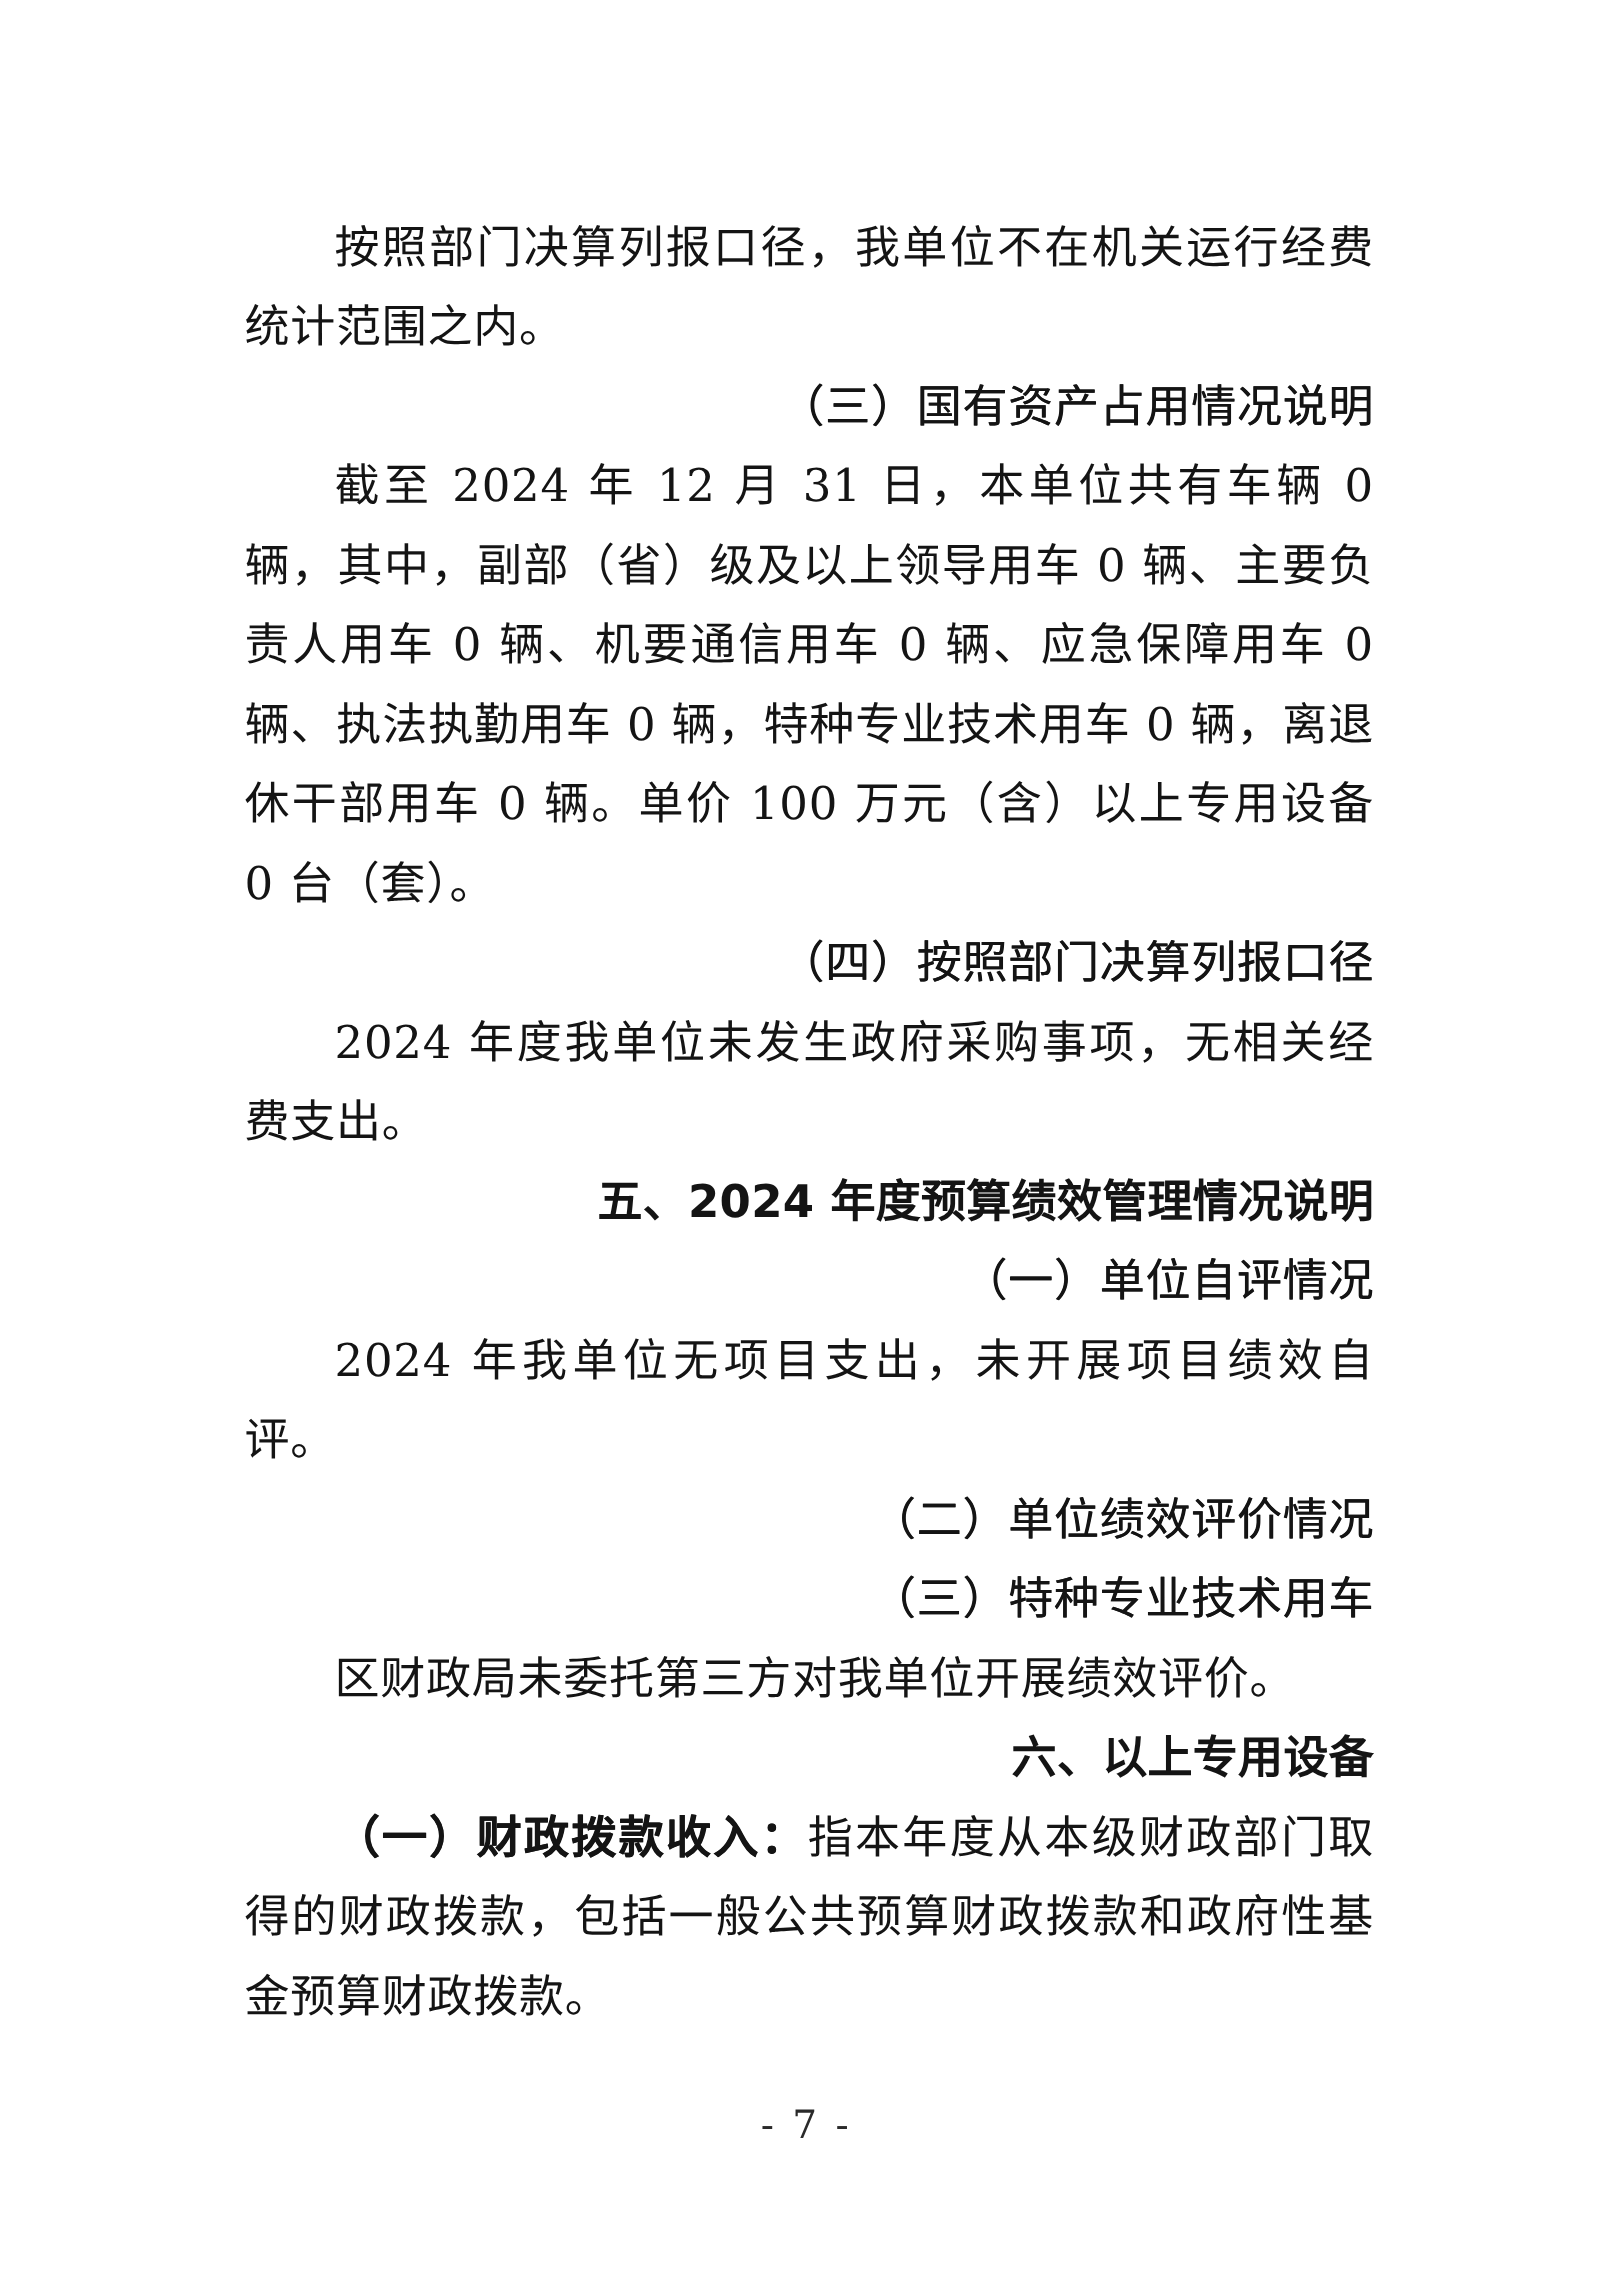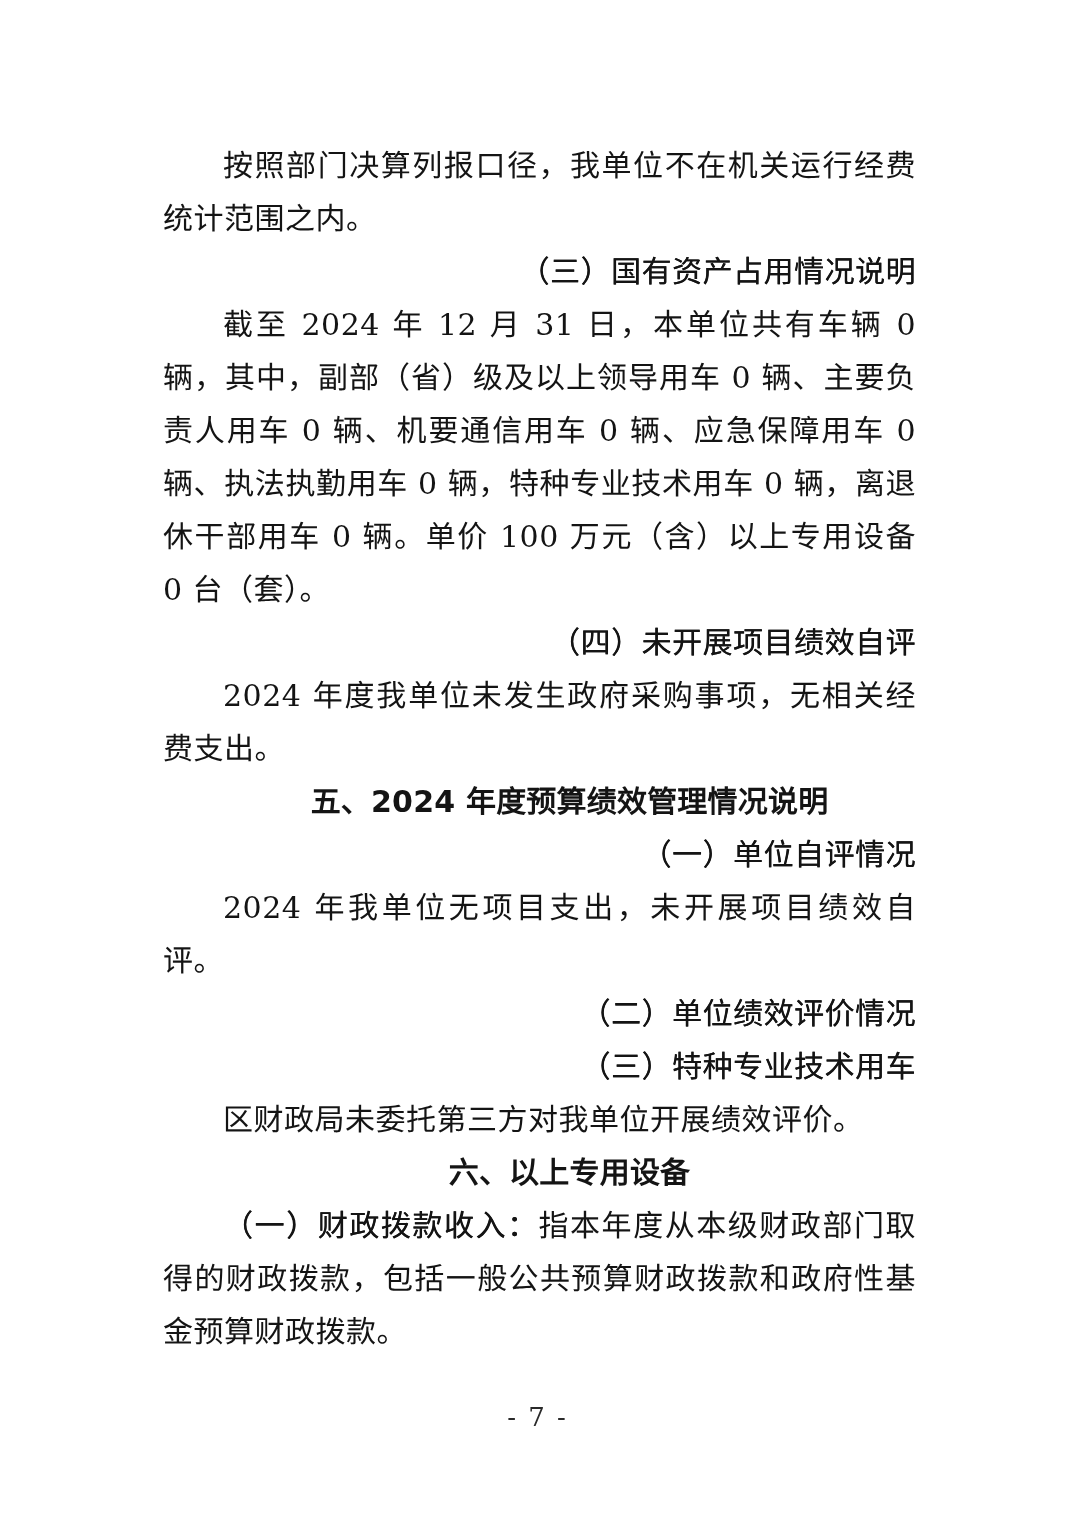--- a/index.html
+++ b/index.html
@@ -32,30 +32,30 @@
     line-height: 53px;
     text-align: justify;
     text-indent: 60px;
     letter-spacing: 0.5px;
     word-break: break-all;
   }
   
   .heading1 {
     font-family: "DejaVu Sans", "Liberation Sans", sans-serif;
     font-weight: bold;
-    text-align: center;
+    text-align: right;
     letter-spacing: 0.2px;
   }
   
   .heading2 {
     text-align: right;
     text-shadow: 0.3px 0 0 currentColor;
   }
   .lead-bold {
-    font-weight: normal;
+    font-weight: bold;
     text-shadow: 0.3px 0 0 currentColor;
   }
   .page-footer {
     position: absolute;
     top: 1400px;
     left: 0;
     width: 1075px;
     text-align: center;
     font-size: 26px;
     line-height: 34px;
@@ -69,21 +69,21 @@
 <div class="page">
 
   <div class="doc-body">
 
     <p class="para">按照部门决算列报口径，我单位不在机关运行经费统计范围之内。</p>
 
     <p class="para heading2">（三）国有资产占用情况说明</p>
 
     <p class="para">截至 2024 年 12 月 31 日，本单位共有车辆 0 辆，其中，副部（省）级及以上领导用车 0 辆、主要负责人用车 0 辆、机要通信用车 0 辆、应急保障用车 0 辆、执法执勤用车 0 辆，特种专业技术用车 0 辆，离退休干部用车 0 辆。单价 100 万元（含）以上专用设备 0 台（套）。</p>
 
-    <p class="para heading2">（四）未开展项目绩效自评</p>
+    <p class="para heading2">（四）按照部门决算列报口径</p>
 
     <p class="para">2024 年度我单位未发生政府采购事项，无相关经费支出。</p>
 
     <p class="para heading1">五、2024 年度预算绩效管理情况说明</p>
 
     <p class="para heading2">（一）单位自评情况</p>
 
     <p class="para">2024 年我单位无项目支出，未开展项目绩效自评。</p>
 
     <p class="para heading2">（二）单位绩效评价情况</p>

